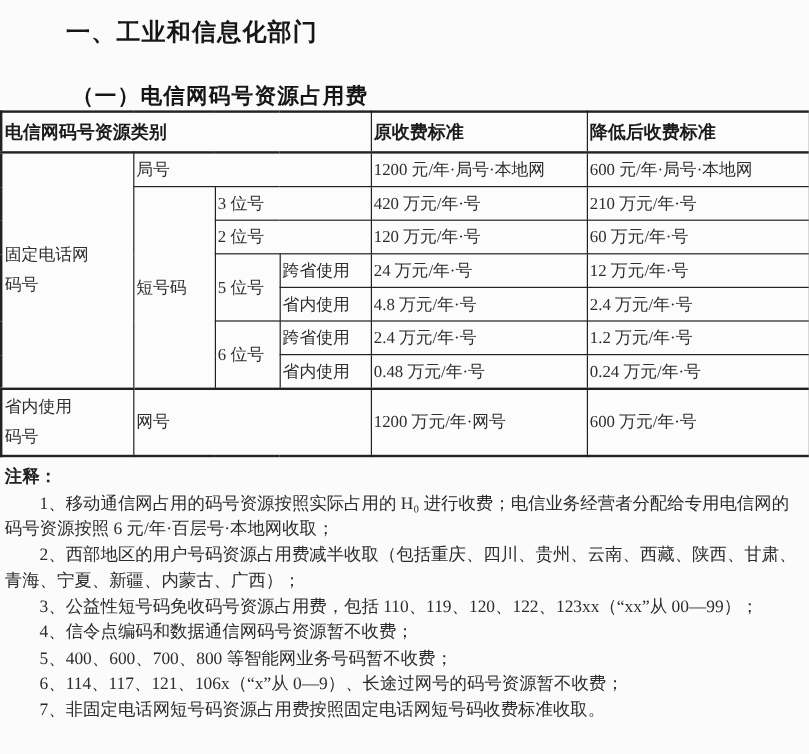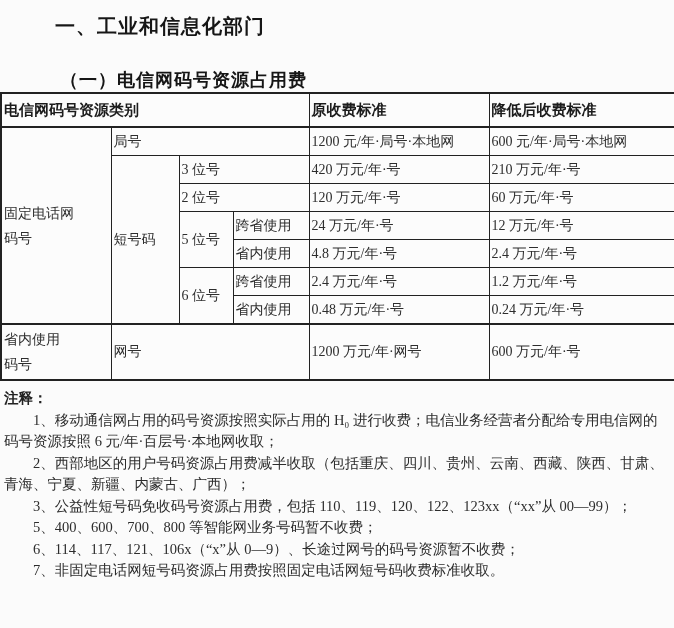--- a/index.html
+++ b/index.html
@@ -160,19 +160,20 @@
       <td>600 万元/年·号</td>
     </tr>
   </tbody>
     </table>
 
   <div class="notes">
     <div class="notes-label">注释：</div>
     <p>1、移动通信网占用的码号资源按照实际占用的 H₀ 进行收费；电信业务经营者分配给专用电信网的码号资源按照 6 元/年·百层号·本地网收取；</p>
     <p>2、西部地区的用户号码资源占用费减半收取（包括重庆、四川、贵州、云南、西藏、陕西、甘肃、青海、宁夏、新疆、内蒙古、广西）；</p>
     <p>3、公益性短号码免收码号资源占用费，包括 110、119、120、122、123xx（“xx”从 00—99）；</p>
+    <p>4、信令点编码和数据通信网码号资源暂不收费；</p>
     <p>5、400、600、700、800 等智能网业务号码暂不收费；</p>
     <p>6、114、117、121、106x（“x”从 0—9）、长途过网号的码号资源暂不收费；</p>
     <p>7、非固定电话网短号码资源占用费按照固定电话网短号码收费标准收取。</p>
 
   </div>
 
 </div>
 
 </body></html>

